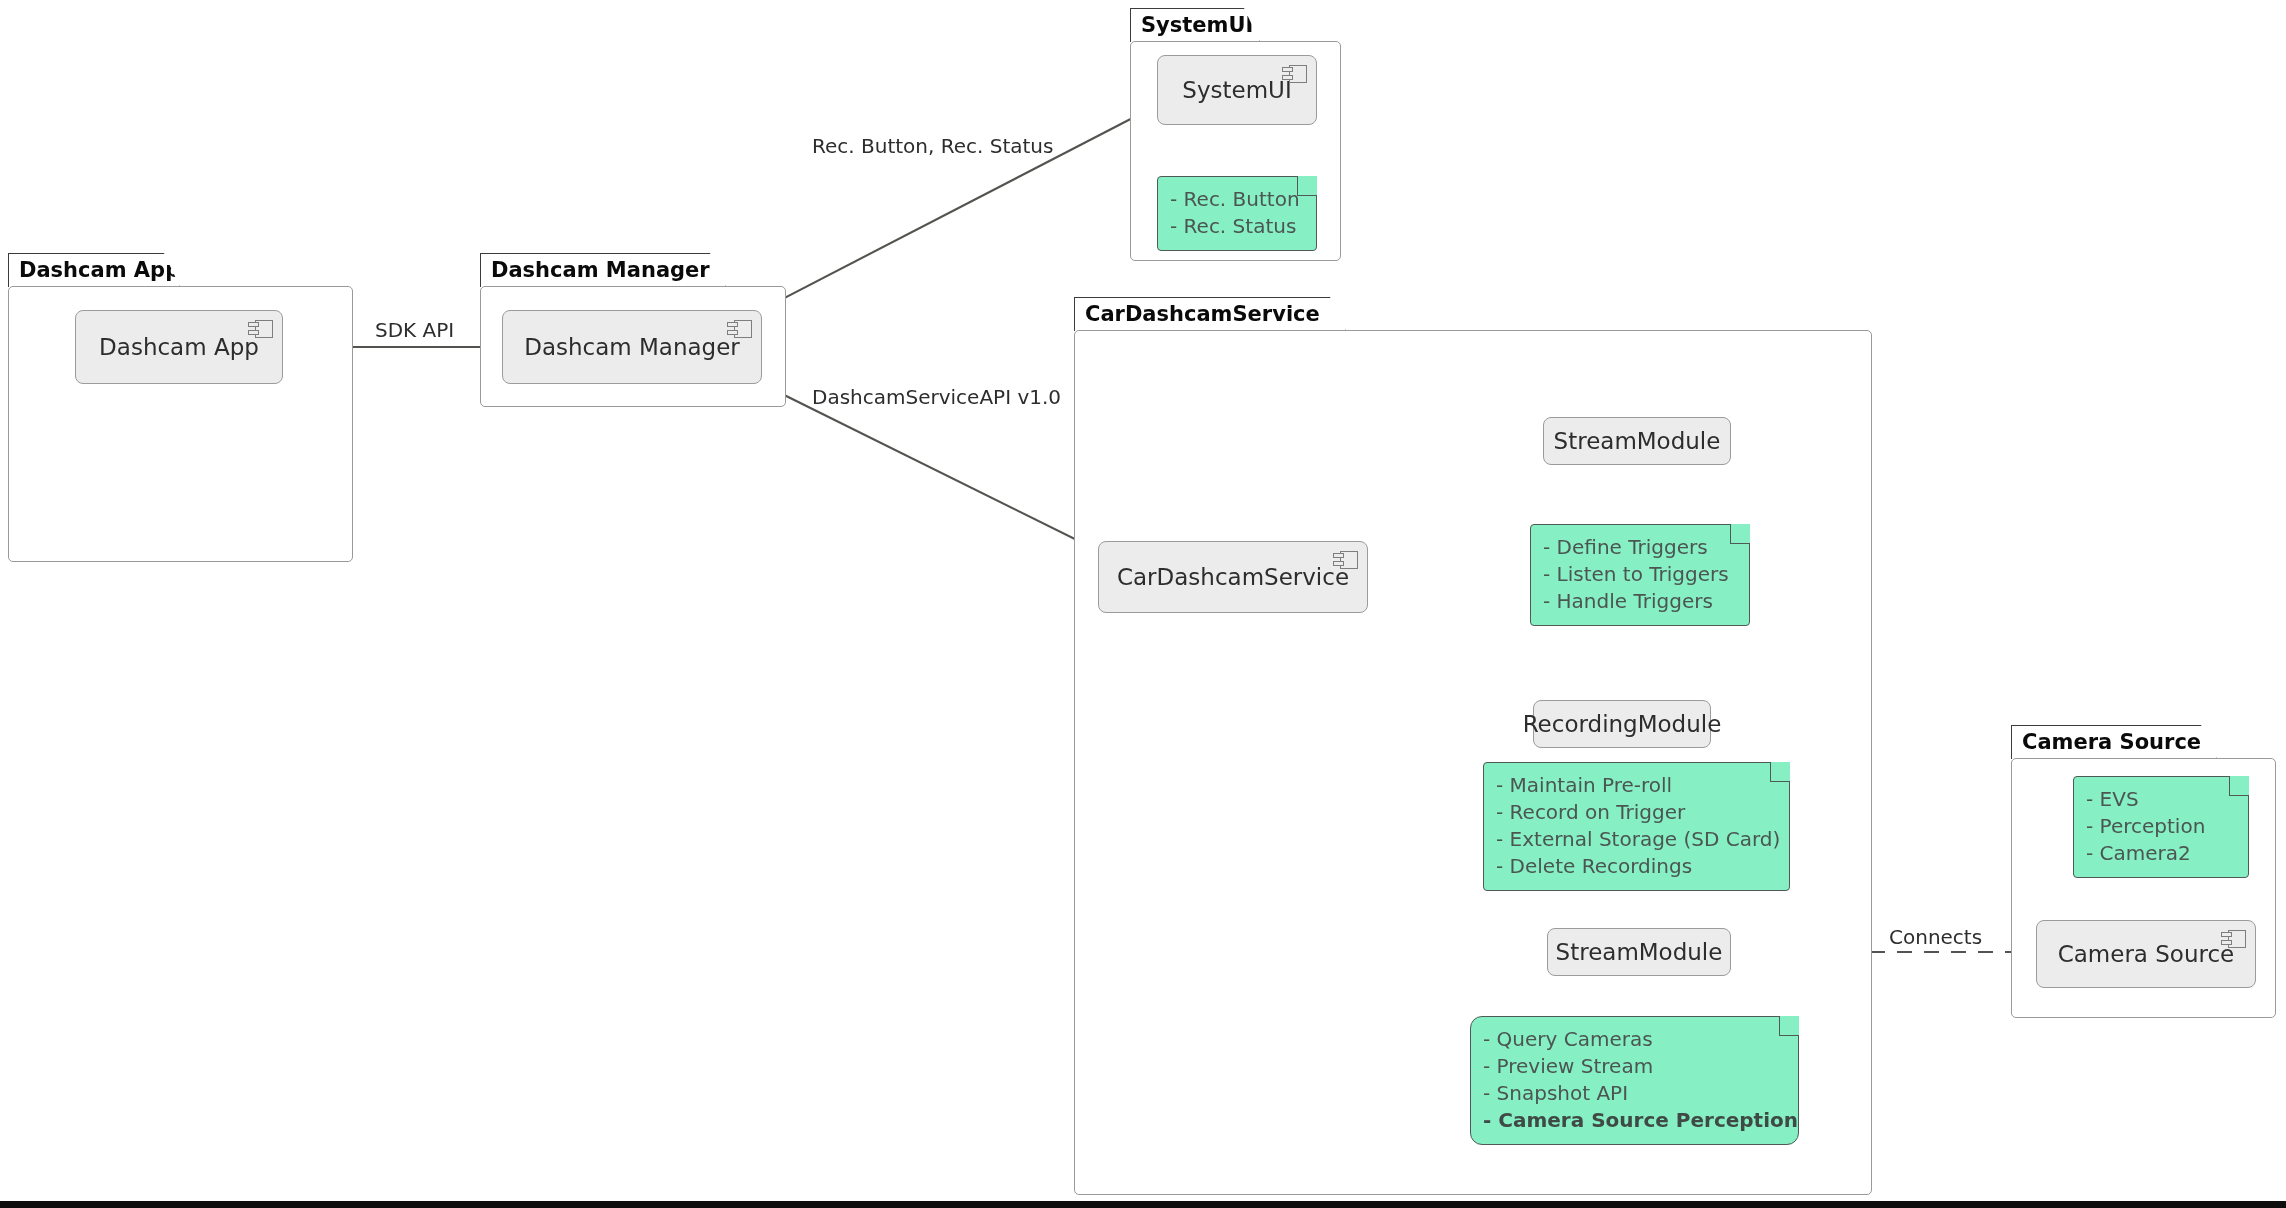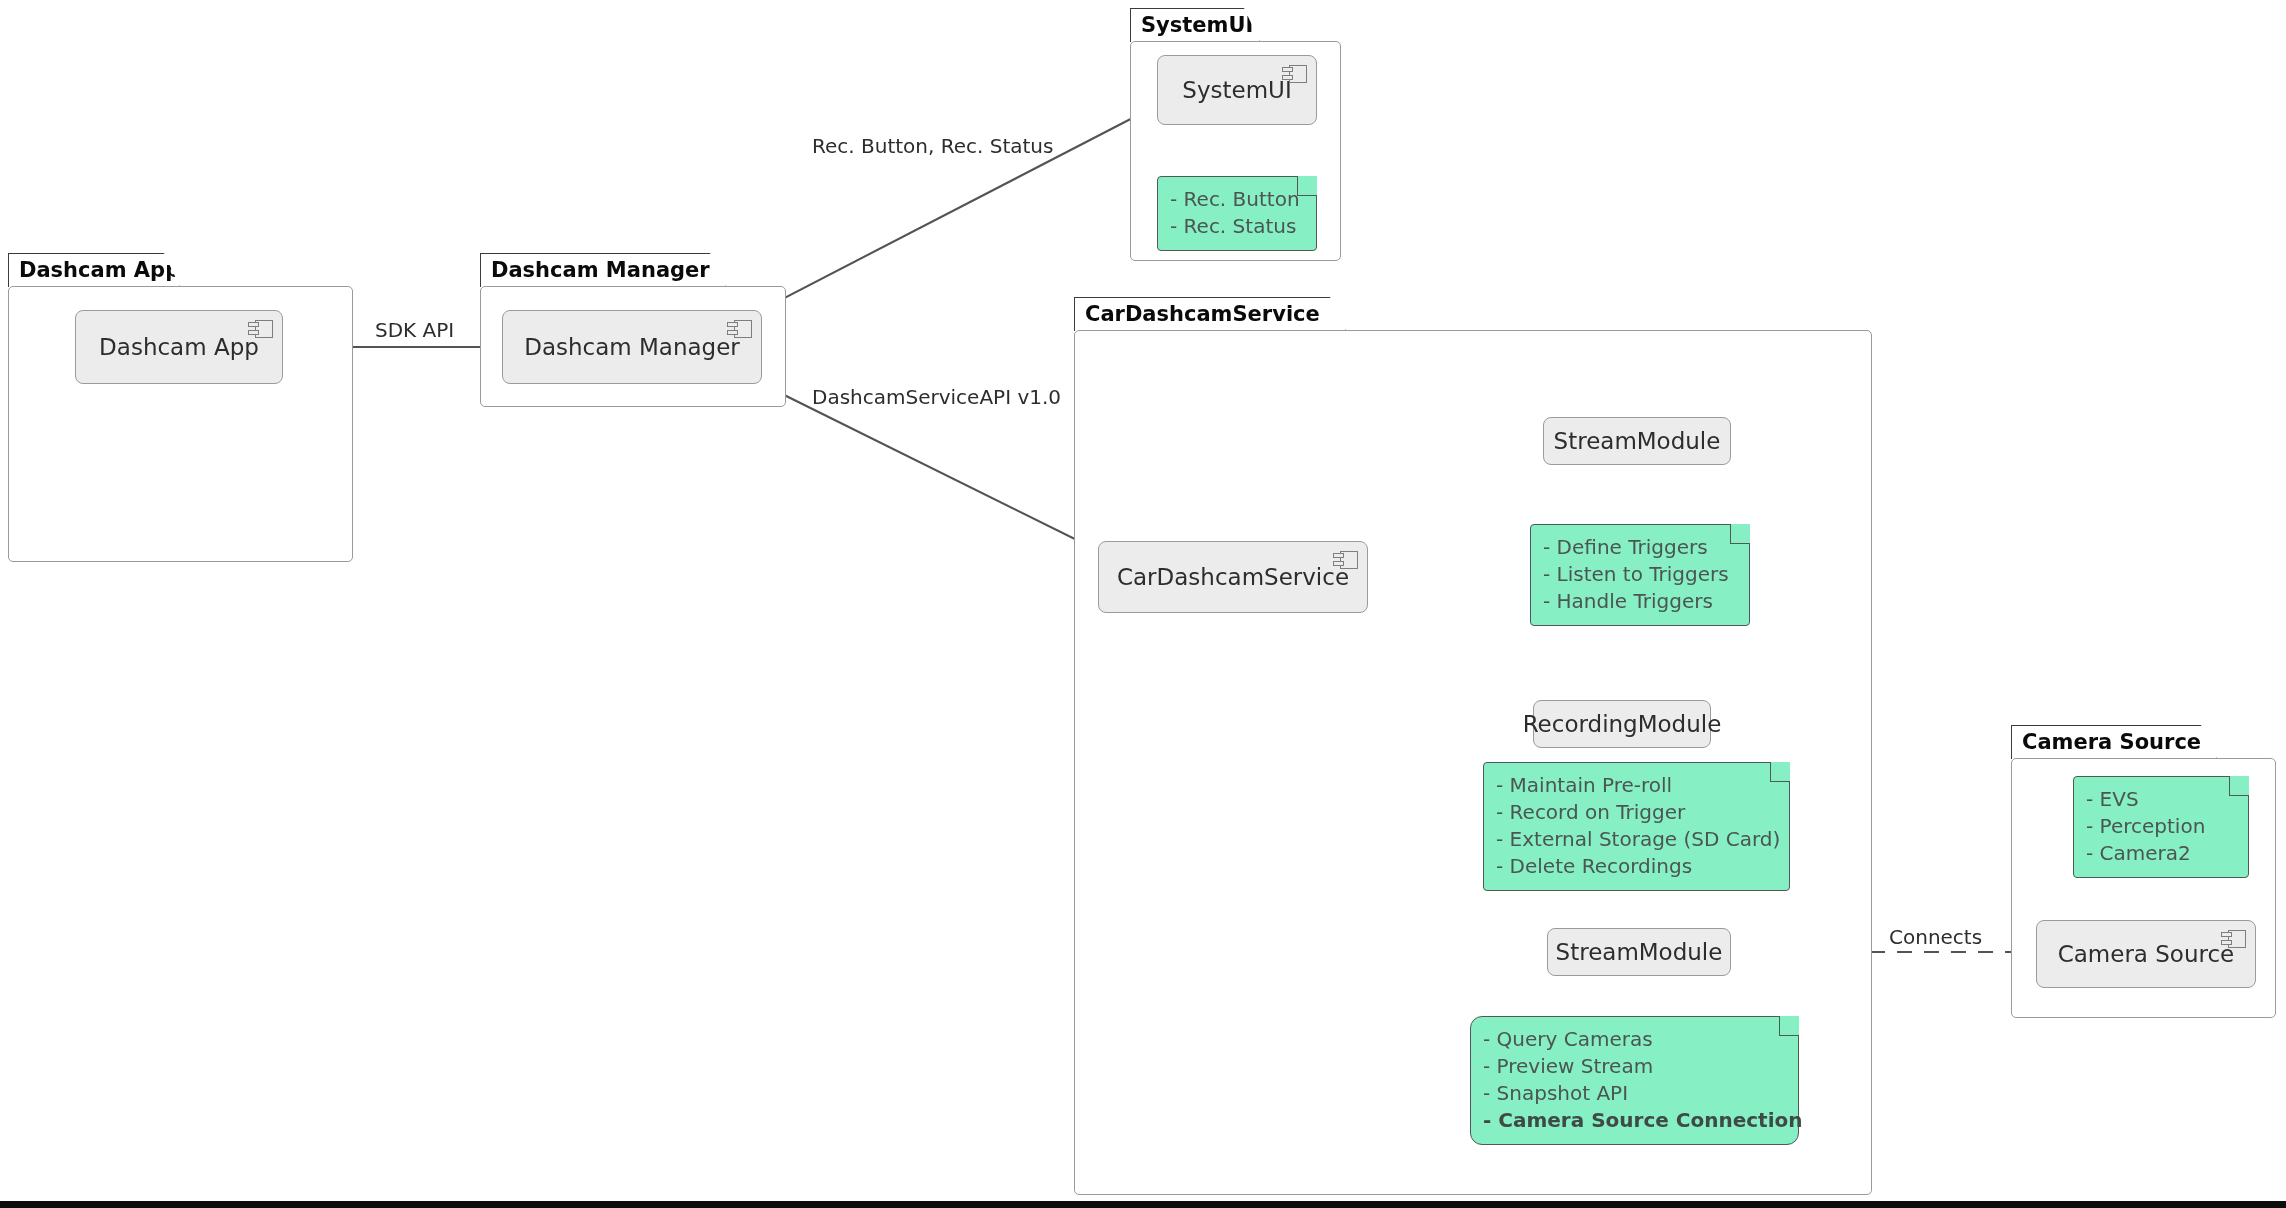--- a/index.html
+++ b/index.html
@@ -207,21 +207,21 @@
 
   <div class="modbox" style="left:1547px;top:928px;width:184px;height:48px;">
     <span class="modbox-label">StreamModule</span>
   </div>
   <div class="note" style="left:1470px;top:1016px;width:329px;border-radius:12px;">
     <span class="note-fold-cut"></span>
       <span class="note-fold"></span>
     <div class="note-line">- Query Cameras</div>
     <div class="note-line">- Preview Stream</div>
     <div class="note-line">- Snapshot API</div>
-    <div class="note-line b">- Camera Source Connection</div>
+    <div class="note-line b">- Camera Source Perception</div>
   </div>
 
   <div class="pkg" style="left:2011px;top:725px;width:265px;height:293px;">
     <div class="pkg-tab" style="width:206px;">
       <span class="pkg-tab-text">Camera Source</span>
     </div>
     <div class="pkg-body"></div>
   </div>
 
   <div class="note" style="left:2073px;top:776px;width:176px;">

